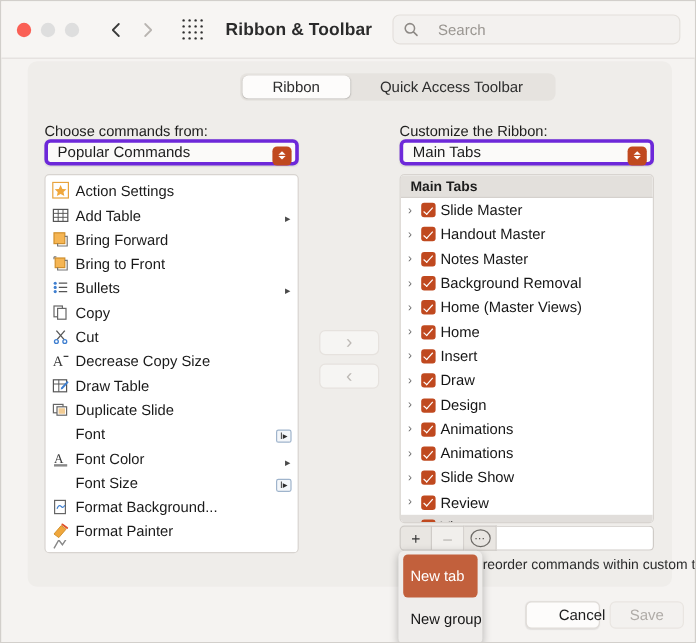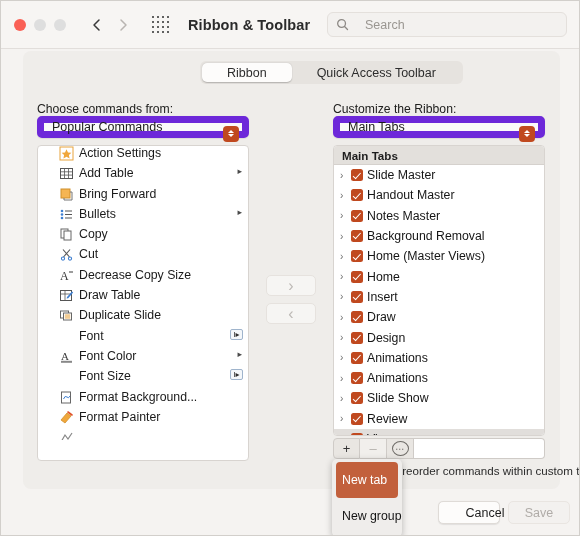--- a/index.html
+++ b/index.html
@@ -82,21 +82,21 @@
   .seg.active { background: #fdfcfb; box-shadow: 0 0.5px 1.2px rgba(0,0,0,.22); }
 
   
   .collabel { position: absolute; font-size: 12.2px; color: #20201f; }
   #lbl-left  { left: 36px;  top: 101px; }
   #lbl-right { left: 332px; top: 101px; }
 
   .select {
     position: absolute; height: 22px;
     background: #fbfaf9;
-    border: 7px solid #6d28d9;
+    border: 3px solid #6d28d9;
     border-radius: 5px;
     display: flex; align-items: center;
     box-shadow: 0 0.5px 1px rgba(0,0,0,.08);
   }
   .select .selval { margin-left: 8px; font-size: 12.5px; color: #1c1c1c; }
   .stepper {
     position: absolute; right: 3px; top: 2.5px;
     width: 16px; height: 16px; border-radius: 4px;
     background: #c0491f;
     display: flex; flex-direction: column;
@@ -126,23 +126,23 @@
   .lhead {
     height: 19px; background: #e3e0dc;
     border-bottom: 1px solid #d5d1cd;
     display: flex; align-items: center;
     font-size: 11.6px; font-weight: bold; color: #1d1d1d;
     padding-left: 8px;
   }
 
   .lrow {
     height: 20.3px;
-    display: flex; align-items: flex-start;
+    display: flex; align-items: flex-end;
     font-size: 12.3px; color: #1a1a1a;
-    padding-left: 21px; position: relative;
+    padding-left: 5px; position: relative;
   }
   .lrow.cut { height: 10px; overflow: hidden; }
 
   .licon { width: 15px; height: 15px; margin-right: 5px; flex: 0 0 15px; position: relative; }
   .lname { white-space: nowrap; }
 
   .submark { position: absolute; right: 6px; font-size: 9px; color: #4a4a4a; }
   .combomark {
     position: absolute; right: 5px; width: 13px; height: 11px;
     border: 1px solid #9fb4cc; border-radius: 2px; background: #f4f7fa;
@@ -350,20 +350,30 @@
     <div class="lrow">
       <span class="licon">
         <svg viewBox="0 0 15 15">
             <rect x="2" y="2" width="9" height="9" fill="#f5b553" stroke="#d08f2b" stroke-width="1"></rect>
             <path d="M11 5 L13 5 L13 13 L5 13 L5 11" fill="none" stroke="#777" stroke-width="1"></path>
           </svg>
       </span>
       <span class="lname">Bring Forward</span>
     </div>
 
+    <div class="lrow">
+      <span class="licon">
+        <svg viewBox="0 0 15 15">
+            <path d="M2 2 L4 2 M2 2 L2 4" stroke="#777" stroke-width="1" fill="none"></path>
+            <rect x="3" y="3" width="8" height="8" fill="#f5b553" stroke="#d08f2b" stroke-width="1"></rect>
+            <path d="M11 5 L13 5 L13 13 L5 13 L5 11" fill="none" stroke="#777" stroke-width="1"></path>
+          </svg>
+      </span>
+      <span class="lname">Bring to Front</span>
+    </div>
 
     <div class="lrow">
       <span class="licon">
         <svg viewBox="0 0 15 15">
             <circle cx="3" cy="4" r="1.3" fill="#3f7fd0"></circle>
             <circle cx="3" cy="7.5" r="1.3" fill="#3f7fd0"></circle>
             <circle cx="3" cy="11" r="1.3" fill="#3f7fd0"></circle>
             <line x1="6" y1="4" x2="13" y2="4" stroke="#555" stroke-width="1.1"></line>
             <line x1="6" y1="7.5" x2="13" y2="7.5" stroke="#555" stroke-width="1.1"></line>
             <line x1="6" y1="11" x2="13" y2="11" stroke="#555" stroke-width="1.1"></line>

